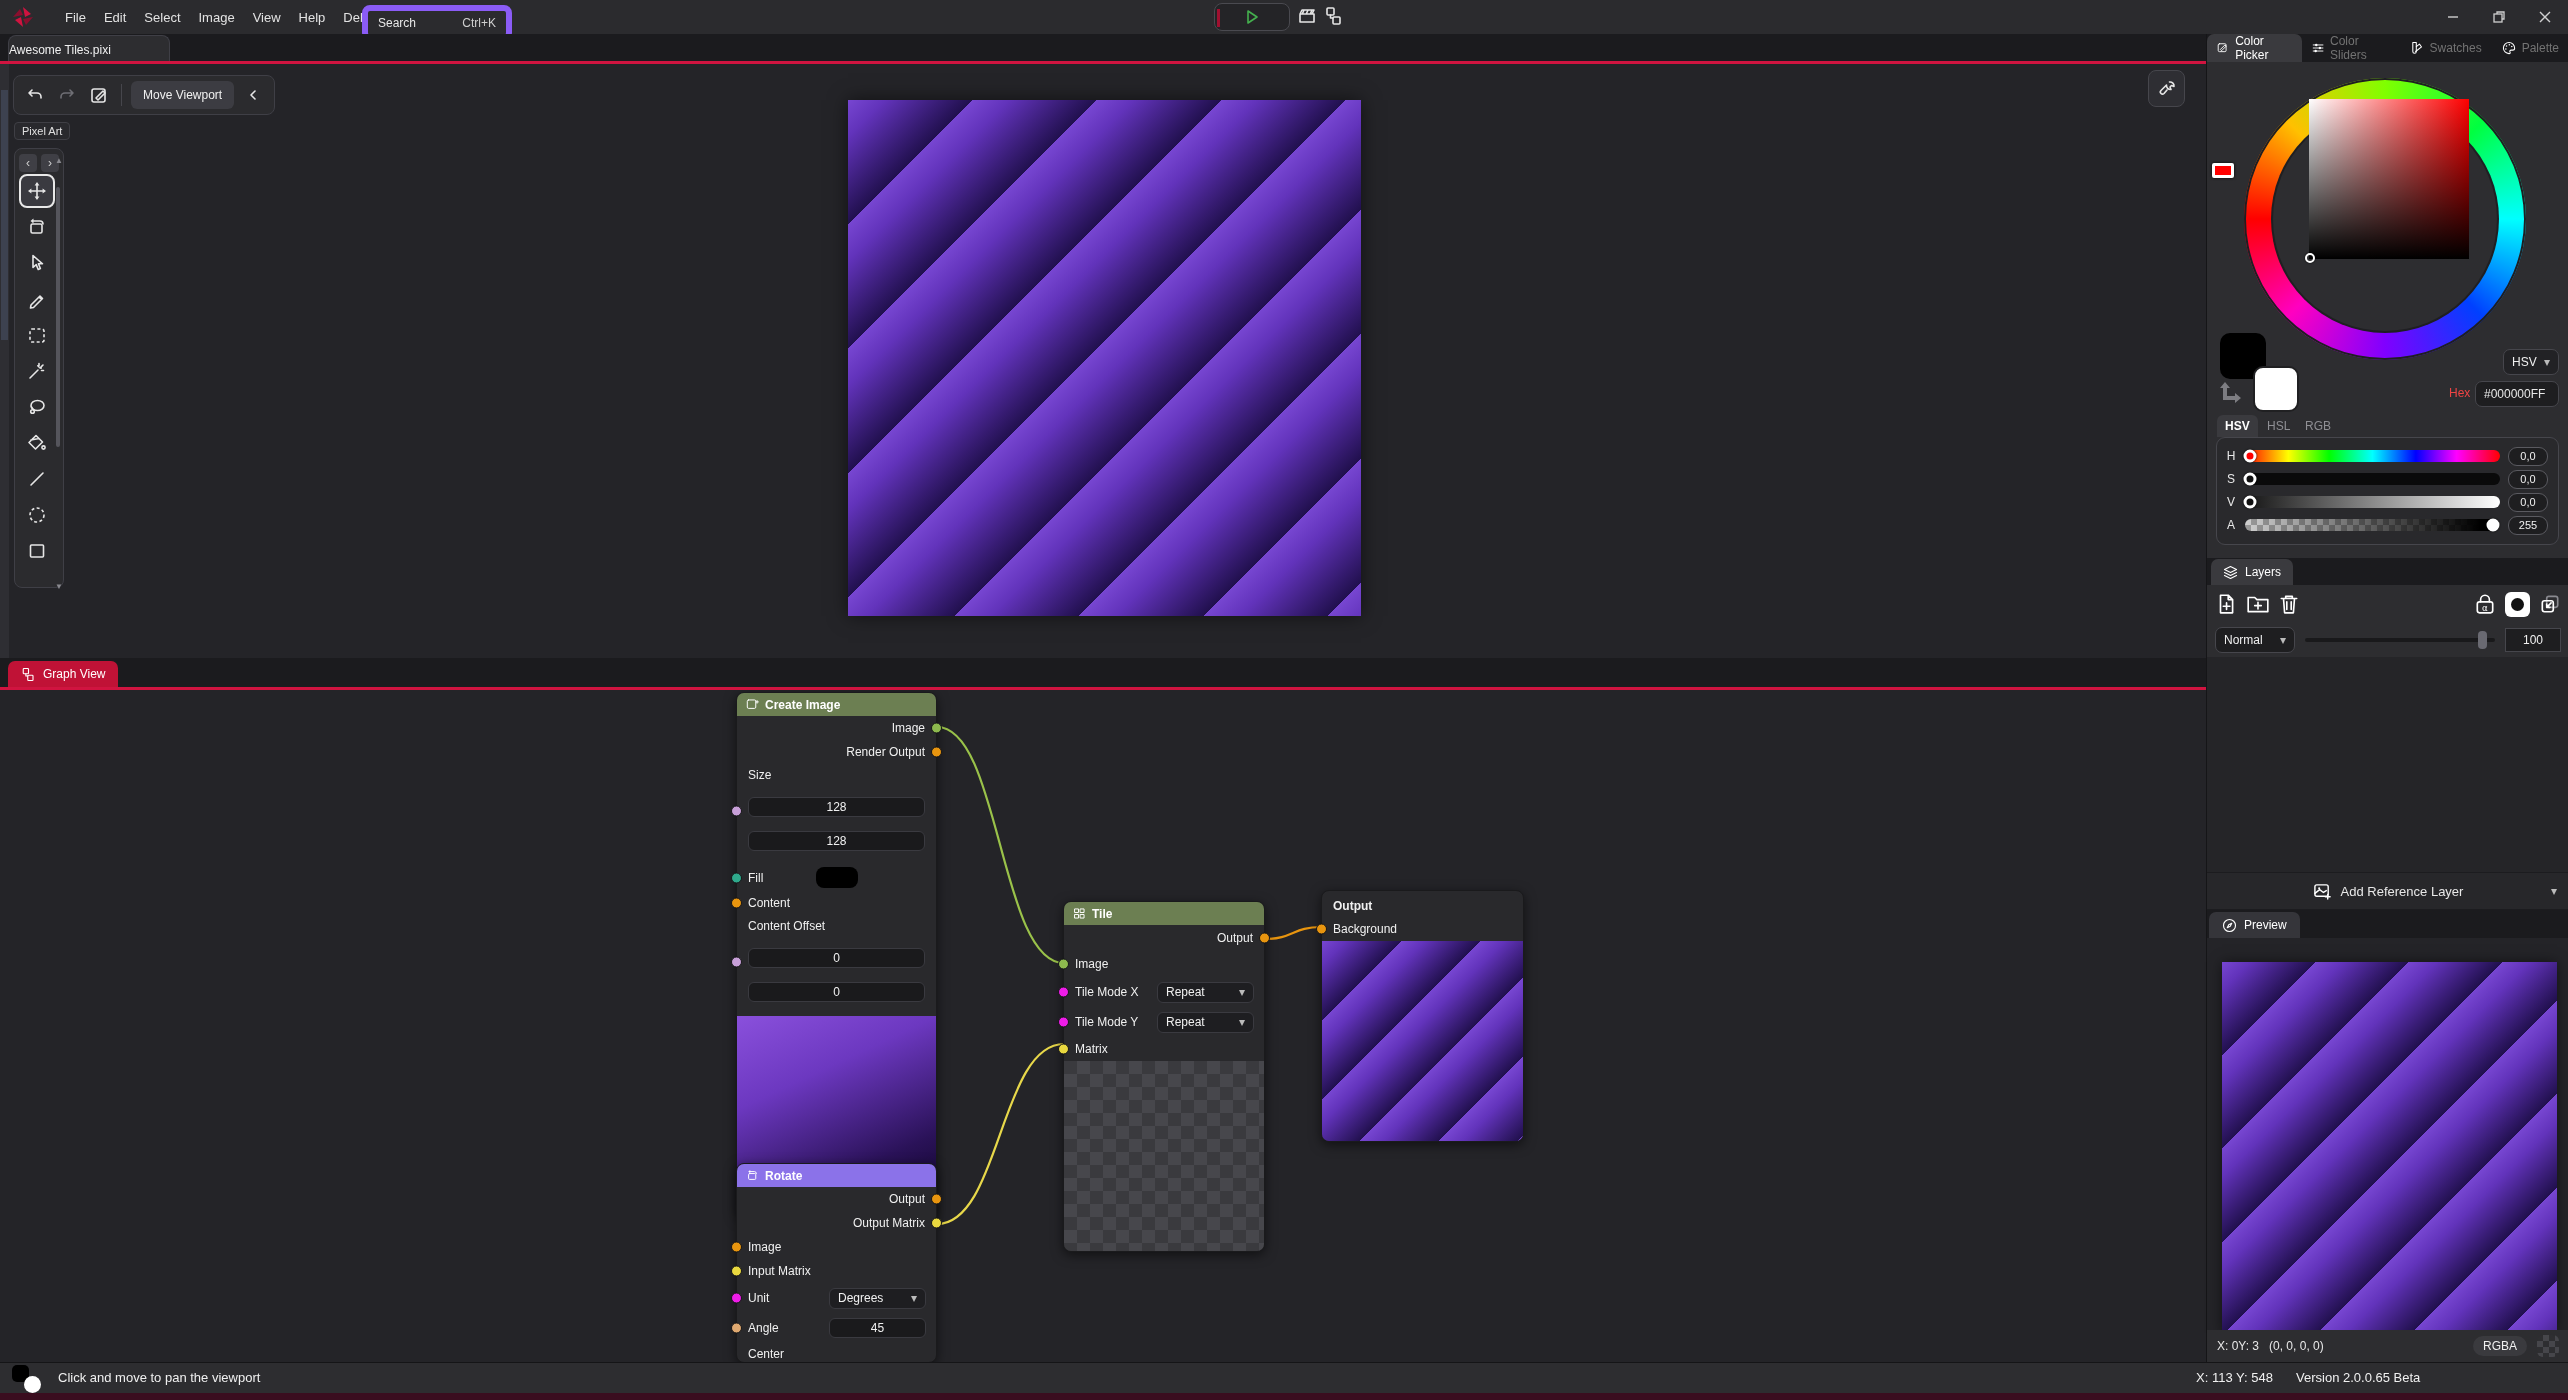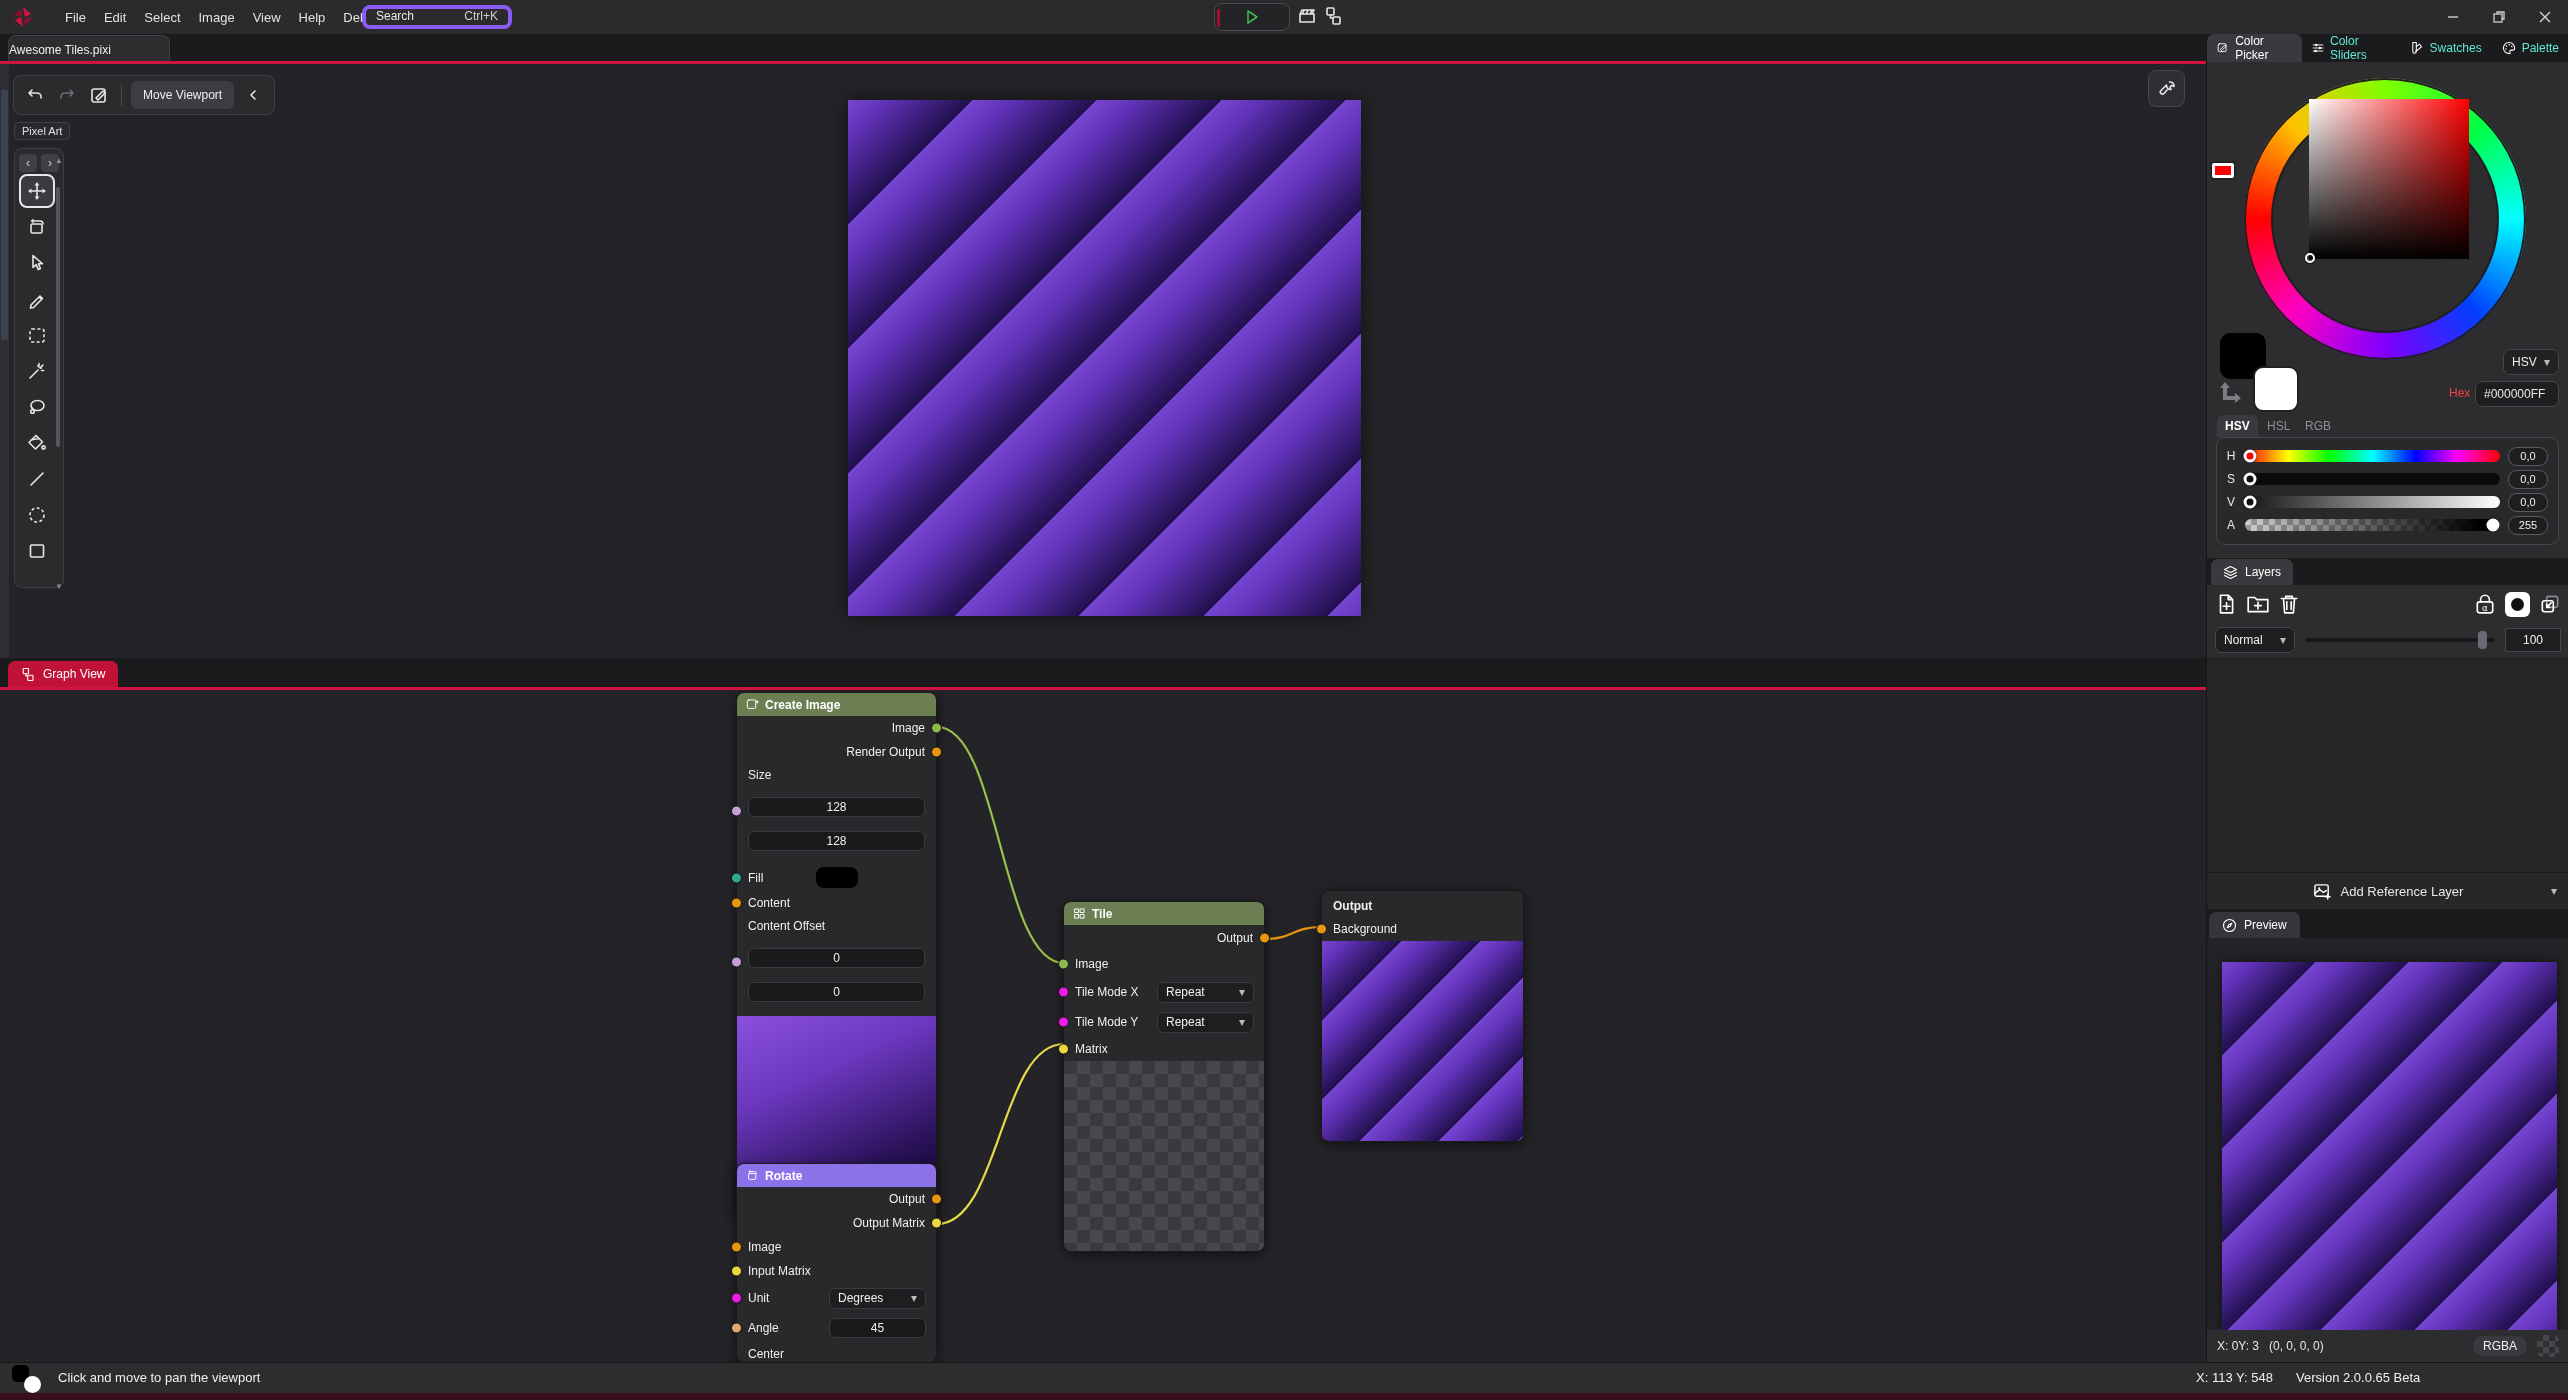--- a/index.html
+++ b/index.html
@@ -6,22 +6,22 @@
   html,body { width:2568px; height:1400px; overflow:hidden; background:#1b1b1e;
               font-family:"Liberation Sans", sans-serif; color:#e8e8e8; }
   svg { display:block; }
 
   
   #menubar { position:absolute; left:0; top:0; width:2568px; height:34px; background:#2b2b2e;
              display:flex; align-items:center; }
   #logo { width:22px; height:22px; margin-left:12px; }
   .menu-item { font-size:13px; color:#e2e2e2; padding:4px 9px; cursor:default; }
   #search-box { position:absolute; left:362px; top:5px; width:150px; height:24px;
-                border:4px solid #8b5cf6; border-radius:8px; display:flex; align-items:flex-start;
-                justify-content:space-between; padding:0 10px; background:#2b2b2e; }
+                border:6px solid #8b5cf6; border-radius:8px; display:flex; align-items:center;
+                justify-content:space-between; padding:12px 10px; background:#2b2b2e; }
   #search-box .ph { color:#e8e8e8; font-size:12px; }
   #search-box .sc { color:#cfcfcf; font-size:12px; }
   #play-btn { position:absolute; left:1214px; top:3px; width:76px; height:28px; border:1px solid #4a4a50;
               border-radius:8px; background:#242427; display:flex; align-items:center; justify-content:center; }
   #play-btn .red-tick { position:absolute; left:2px; top:5px; width:3px; height:18px; background:#a01030; }
   .mb-icon { position:absolute; top:6px; }
   #win-controls { position:absolute; right:0; top:0; height:34px; display:flex; }
   .win-btn { width:46px; height:34px; display:flex; align-items:center; justify-content:center; }
 
   
@@ -93,21 +93,21 @@
   .checker { background-color:#3a3a3e;
     background-image:linear-gradient(45deg,#47474c 25%,transparent 25%,transparent 75%,#47474c 75%),
                      linear-gradient(45deg,#47474c 25%,transparent 25%,transparent 75%,#47474c 75%);
     background-size:26px 26px; background-position:0 0,13px 13px; }
   .node-preview { border-radius:0 0 7px 7px; }
 
   
   #right-panel { position:absolute; left:2206px; top:34px; width:362px; height:1328px; background:#2d2d30;
                  border-left:1px solid #151517; }
   #rp-tabrow { position:absolute; left:0; top:0; width:362px; height:28px; background:#1b1b1e; display:flex;align-items:flex-end; }
-  .rp-tab { height:28px; display:flex; align-items:center; gap:6px; padding:0 10px; font-size:12px; color:#5eead4; }
+  .rp-tab { height:28px; display:flex; align-items:center; gap:6px; padding:0 10px; font-size:12px; color:#737373; }
   .rp-tab.active { background:#3a3a3e; border-radius:7px 7px 0 0; color:#fff; }
   #wheel { position:absolute; left:37px; top:44px; width:282px; height:282px; border-radius:50%;
            background:conic-gradient(from 0deg,#80ff00,#00ff40 12.5%,#00ffff 25%,#0040ff 37.5%,#8000ff 50%,#ff00c0 62.5%,#ff0000 75%,#ffc000 87.5%,#80ff00);
            box-shadow:0 0 0 2px #1f1f22 inset; }
   #wheel-hole { position:absolute; left:29px; top:29px; width:224px; height:224px; border-radius:50%;
                 background:#2d2d30; box-shadow:0 0 0 2px #1f1f22; }
   #sv-square { position:absolute; left:102px; top:65px; width:160px; height:160px;
                background-image:linear-gradient(to top,#000,rgba(0,0,0,0)),linear-gradient(to right,#fff,#ff0000); }
   #sv-cursor { position:absolute; left:-4px; bottom:-4px; width:10px; height:10px; border:2px solid #fff;
                border-radius:50%; box-shadow:0 0 2px #000; }

